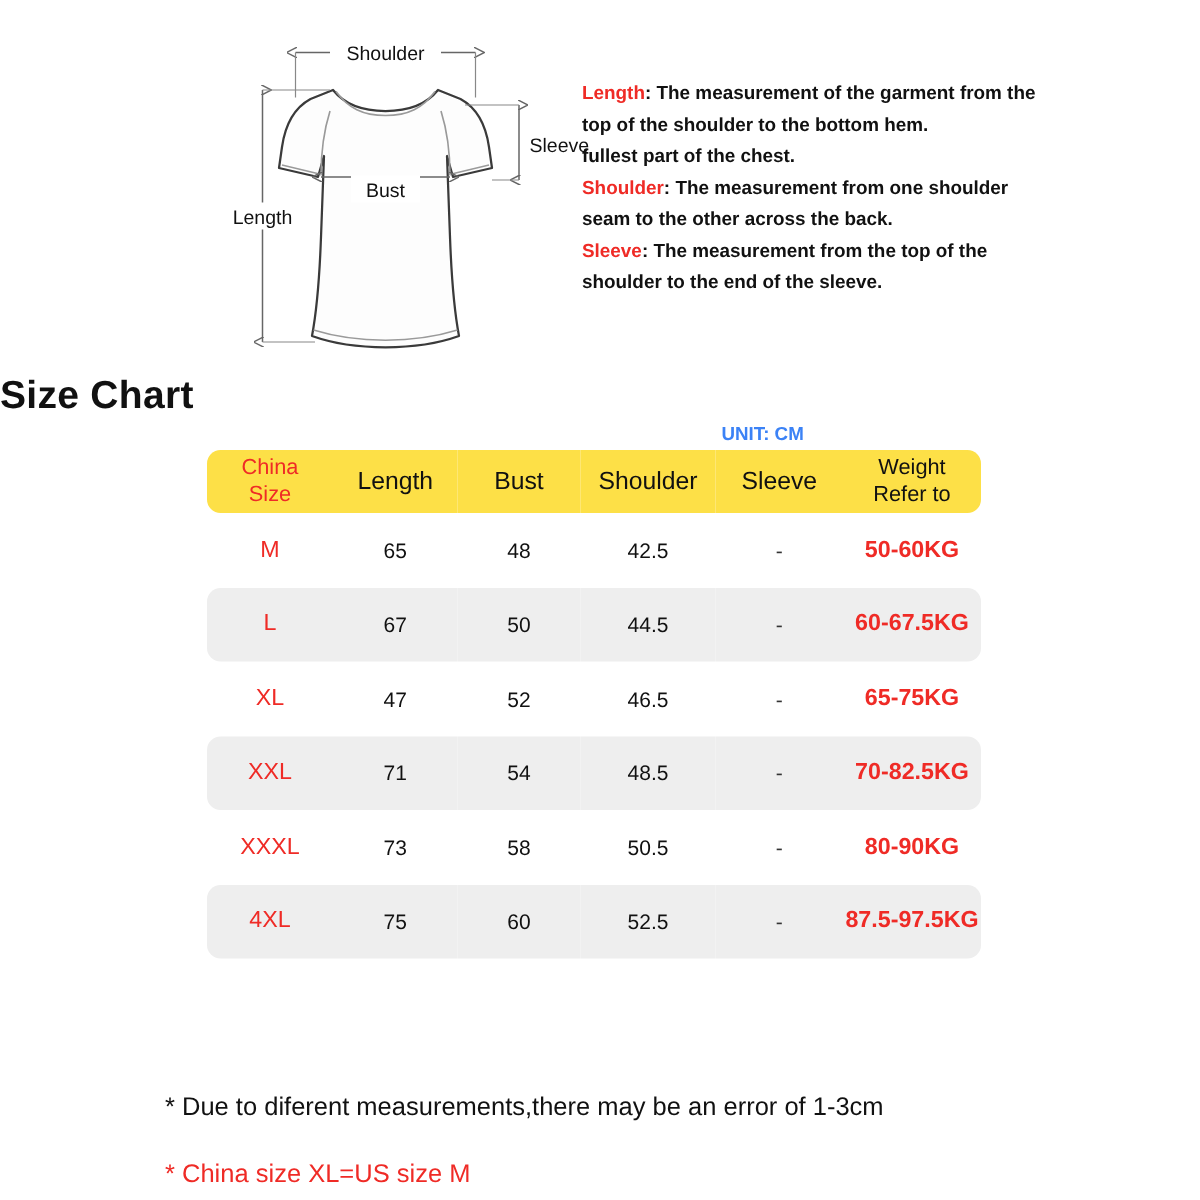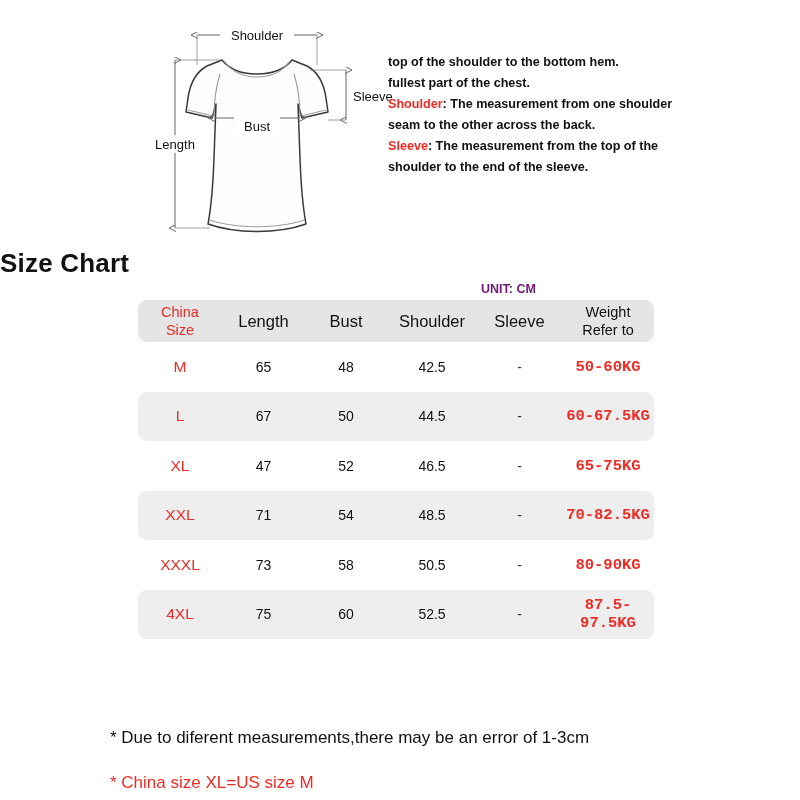--- a/index.html
+++ b/index.html
@@ -50,42 +50,42 @@
     font-weight: bold;
     letter-spacing: .2px;
     color: #111111;
   }
   #unit-label {
     position: absolute;
     left: 481px;
     top: 282px;
     font-size: 12.5px;
     font-weight: 700;
-    color: #701a75;
+    color: #3b82f6;
   }
 
   
   #size-table {
     position: absolute;
     left: 138px;
     top: 300px;
     width: 516px;
     border-collapse: separate;
     border-spacing: 0;
     table-layout: fixed;
   }
   #size-table td, #size-table th {
     padding: 0;
     text-align: center;
     vertical-align: middle;
     font-weight: normal;
   }
   #size-table thead tr { height: 42px; }
   #size-table thead th {
-    background: #e5e5e5;
+    background: #fde047;
     font-size: 16.5px;
     line-height: 18px;
     color: #111111;
   }
   #size-table thead th:first-child {
     border-top-left-radius: 9px;
     border-bottom-left-radius: 9px;
     color: #ef2b26;
     font-size: 14.5px;
   }
@@ -101,21 +101,21 @@
   #size-table tbody tr.striped td:first-child {
     border-top-left-radius: 9px;
     border-bottom-left-radius: 9px;
   }
   #size-table tbody tr.striped td:last-child {
     border-top-right-radius: 9px;
     border-bottom-right-radius: 9px;
   }
   #size-table tbody td { font-size: 14px; color: #111111; }
   #size-table tbody td.col-size { color: #ef2b26; font-size: 15.5px; }
-  #size-table tbody td.col-weight { color: #ef2b26; font-size: 15.5px; font-weight: 700; font-family: Liberation Mono, monospace; }
+  #size-table tbody td.col-weight { color: #ef2b26; font-size: 15.5px; font-weight: 700; }
   #size-table tbody td.col-sleeve { color: #333333; }
 
   
   .w-size    { width: 84px; }
   .w-length  { width: 83px; }
   .w-bust    { width: 82px; }
   .w-shoulder{ width: 90px; }
   .w-sleeve  { width: 85px; }
   .w-weight  { width: 92px; }
 
@@ -213,20 +213,21 @@
 
     <g>
       <line x1="64" y1="110" x2="150" y2="110" stroke="#666" stroke-width="1" marker-start="url(#arrL)" marker-end="url(#arrR)"></line>
       <rect x="84" y="109" width="46" height="18" fill="#ffffff"></rect>
       <text x="107" y="123" font-family="Liberation Sans, sans-serif" font-size="13" fill="#111" text-anchor="middle">Bust</text>
     </g>
   </svg>
 </div>
 
 <div id="definitions">
+  <p><span class="def-term">Length</span><span>: The measurement of the garment from the</span></p>
   <p><span class="def-term"></span><span>top of the shoulder to the bottom hem.</span></p>
   <p><span class="def-term"></span><span>fullest part of the chest.</span></p>
   <p><span class="def-term">Shoulder</span><span>: The measurement from one shoulder</span></p>
   <p><span class="def-term"></span><span>seam to the other across the back.</span></p>
   <p><span class="def-term">Sleeve</span><span>: The measurement from the top of the</span></p>
   <p><span class="def-term"></span><span>shoulder to the end of the sleeve.</span></p>
 </div>
 
 <div id="chart-title">Size Chart</div>
 <div id="unit-label">UNIT: CM</div>

